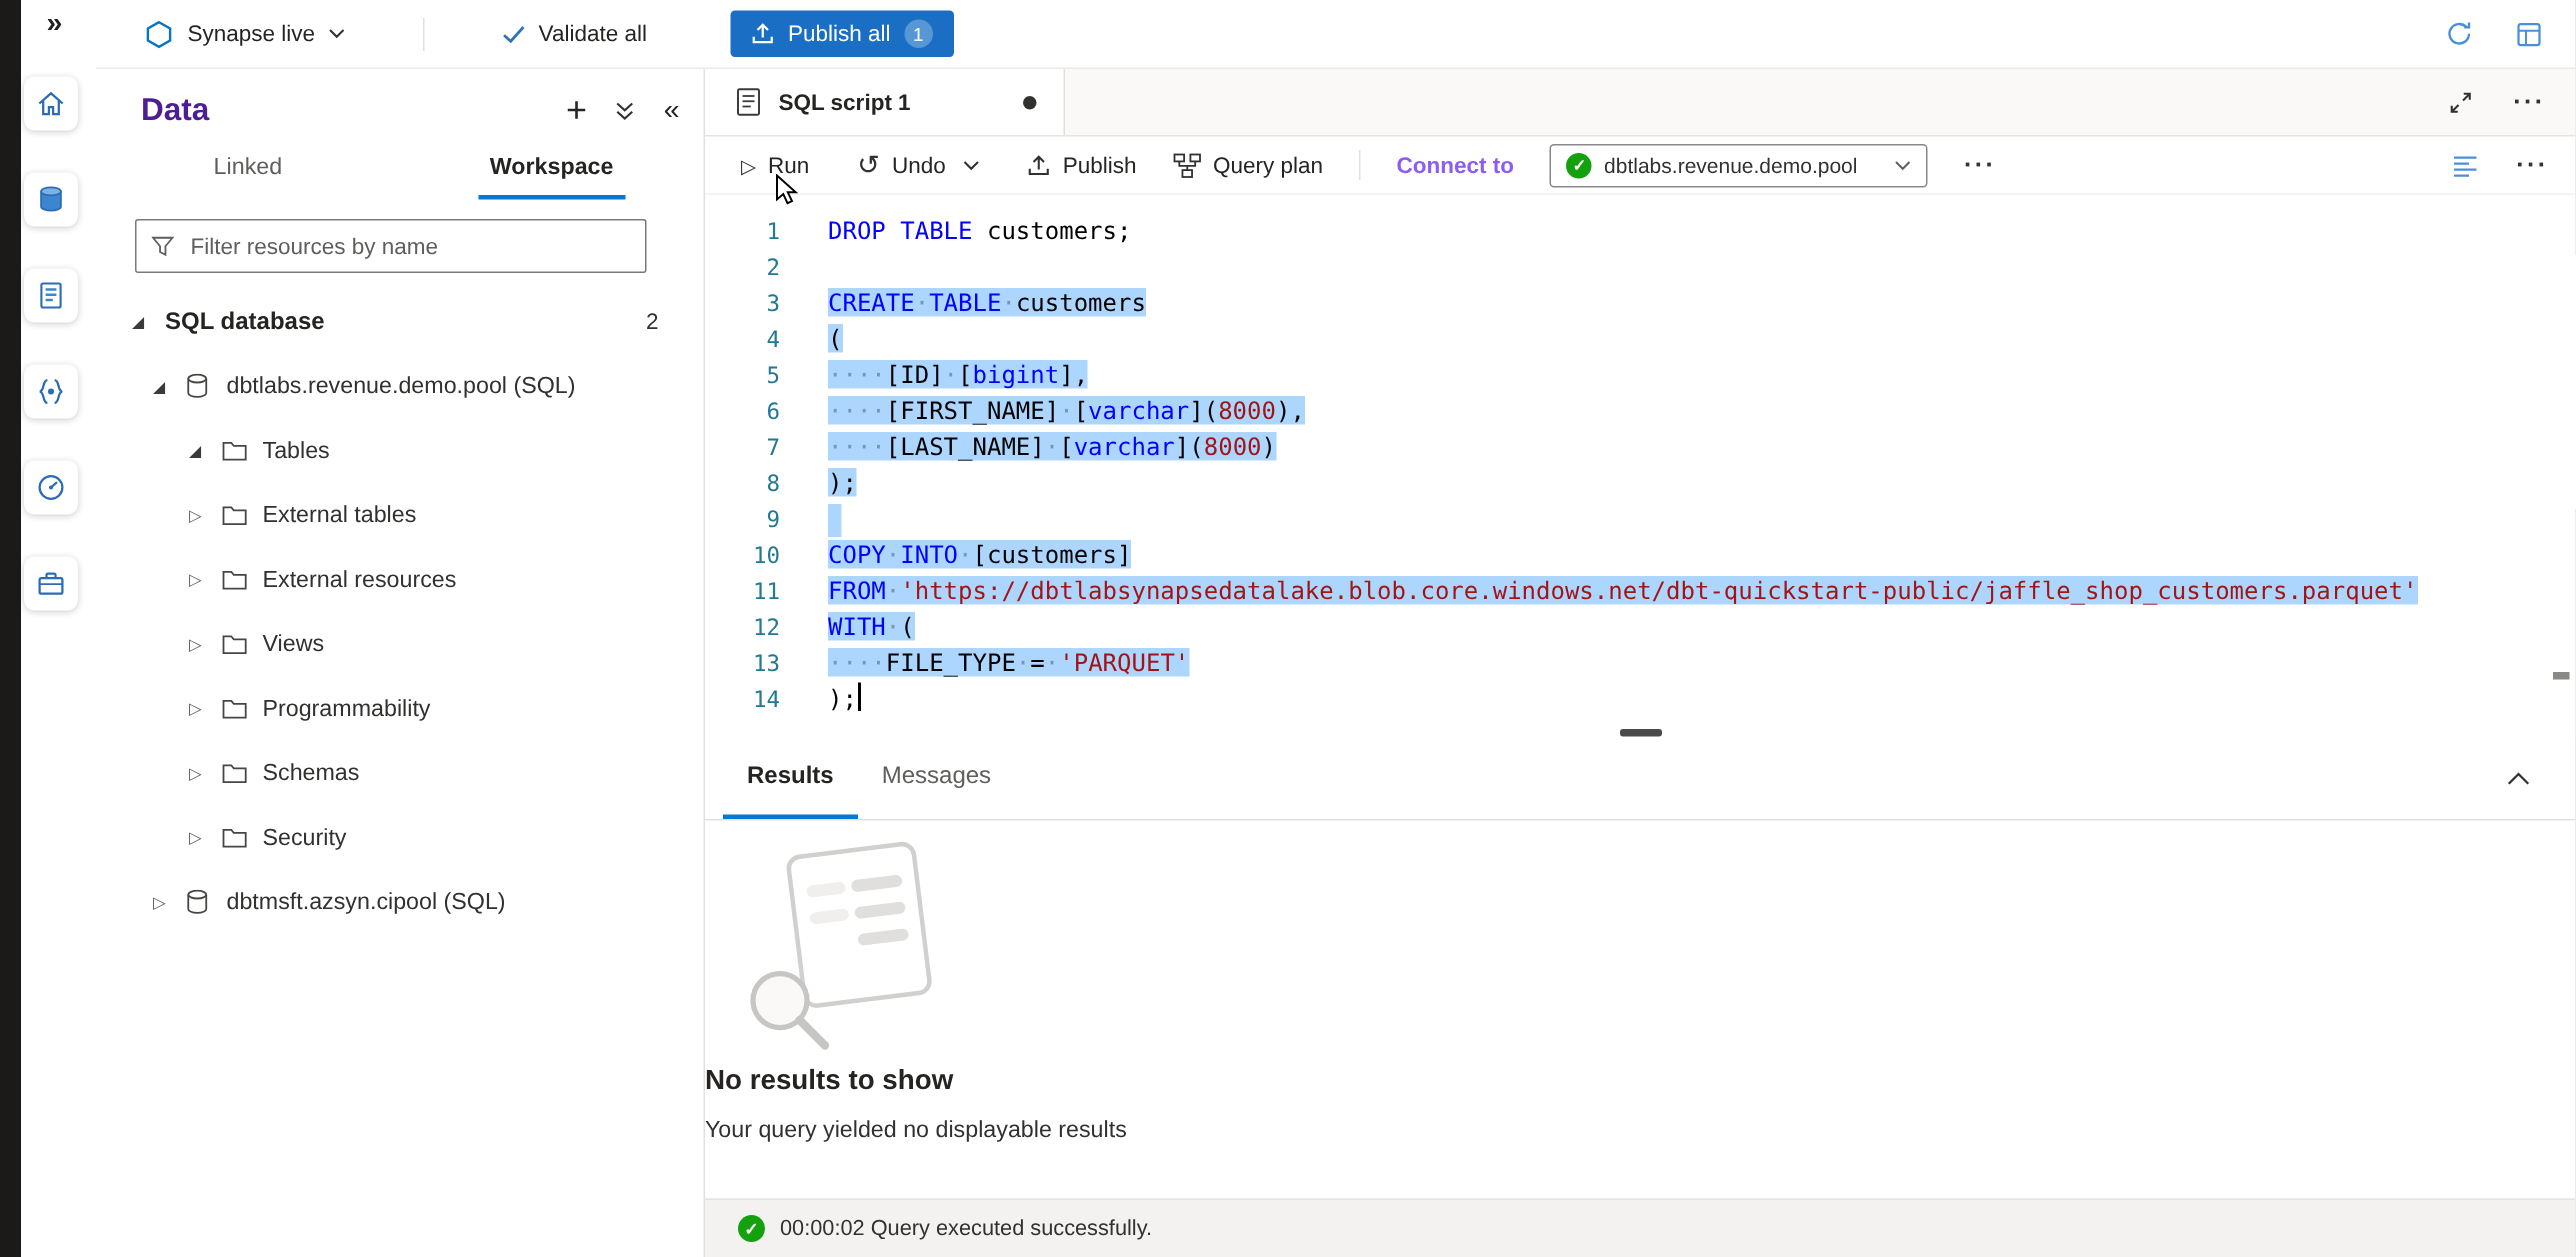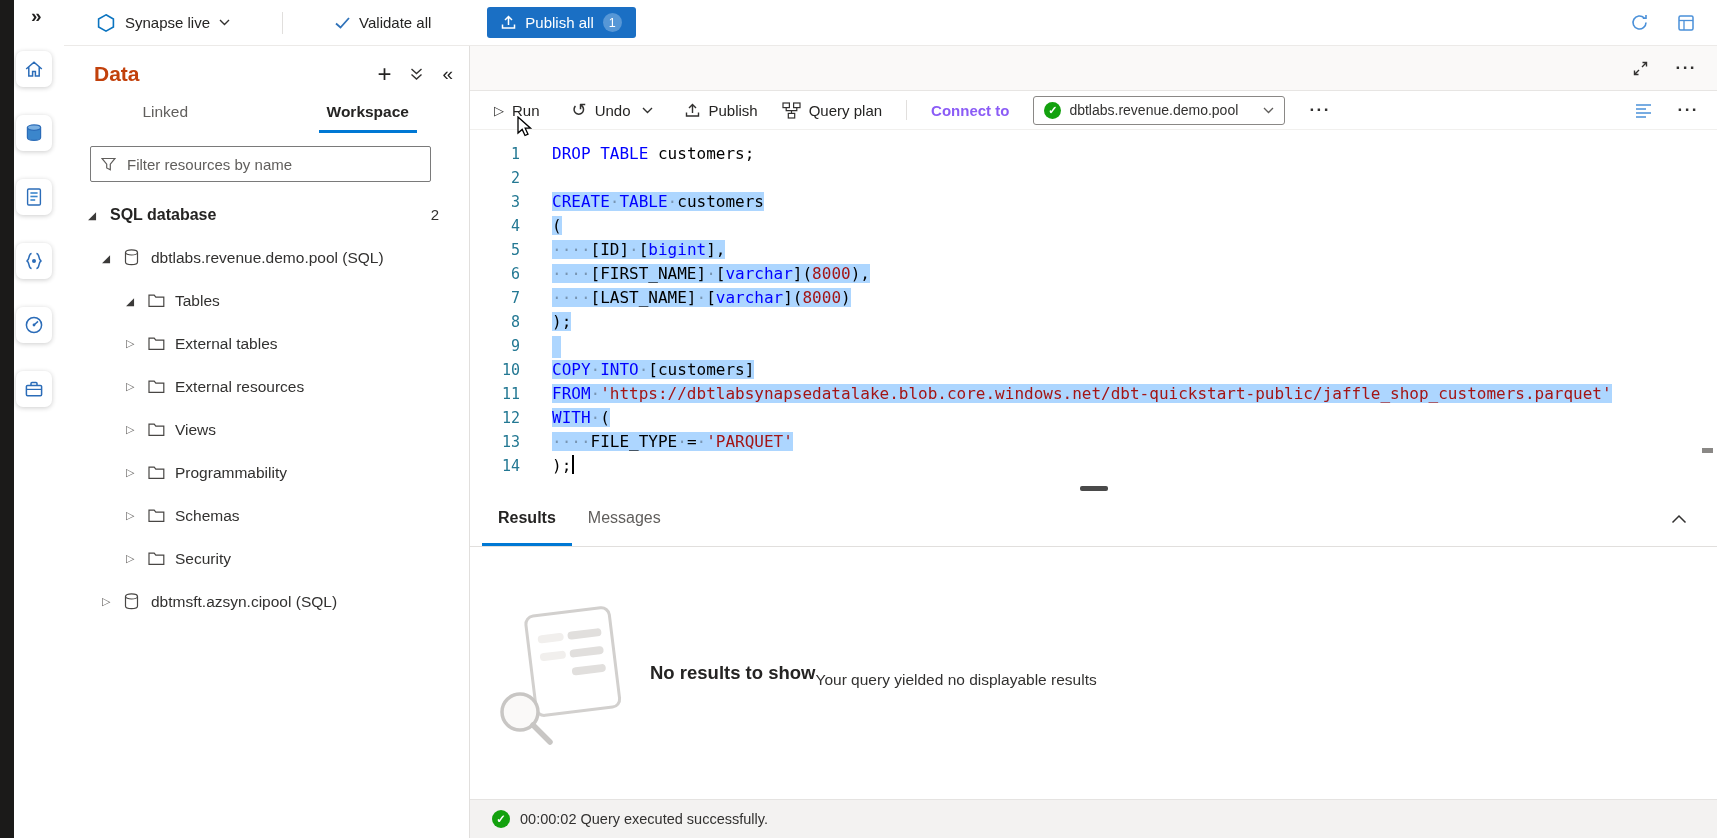--- a/index.html
+++ b/index.html
@@ -26,21 +26,21 @@
                font-family:inherit;cursor:pointer;}
   .badge{width:19px;height:19px;border-radius:50%;background:#5797d6;color:#fff;font-size:12.5px;
          display:flex;align-items:center;justify-content:center;}
   .tb-right{margin-left:auto;display:flex;align-items:center;gap:28px;padding-right:22px;}
   .tb-icon-btn{cursor:pointer;}
 
   
   .sidebar{position:absolute;left:64px;top:46px;width:406px;bottom:0;background:#fff;
            border-right:1px solid #e1dfdd;box-sizing:border-box;}
   .sb-header{display:flex;align-items:center;padding:16px 16px 0 30px;}
-  .sb-title{font-size:21px;font-weight:600;color:#c2410c;}
+  .sb-title{font-size:21px;font-weight:600;color:#4c1d95;}
   .sb-actions{margin-left:auto;display:flex;align-items:center;gap:19px;color:#323130;}
   .sb-actions .plus{font-size:24px;font-weight:300;line-height:1;cursor:pointer;color:#252423;}
   .sb-actions .laquo{font-size:19px;cursor:pointer;color:#252423;}
   .sb-tabs{display:flex;margin-top:8px;}
   .sb-tab{flex:1;text-align:center;font-size:15.5px;color:#605e5c;padding:9px 0 0;cursor:pointer;}
   .sb-tab span{display:inline-block;padding:0 8px 9px;border-bottom:3px solid transparent;}
   .sb-tab.active{color:#252423;font-weight:600;}
   .sb-tab.active span{border-color:#0078d4;}
   .filter-box{margin:13px 38px 0 26px;height:34px;border:1px solid #7a7a7a;border-radius:2px;
               display:flex;align-items:center;padding:0 10px;gap:9px;background:#fff;}
@@ -92,21 +92,21 @@
   .ruler-mark{position:absolute;right:4px;top:318px;width:11px;height:5px;background:#8a8886;}
   .pane-handle{position:absolute;top:440px;left:50%;margin-left:-14px;width:28px;height:5px;border-radius:2px;
                background:#4a4a4a;z-index:4;cursor:row-resize;}
 
   
   .results-header{flex:0 0 54px;display:flex;align-items:stretch;border-bottom:1px solid #e1dfdd;padding-left:12px;}
   .r-tab{display:flex;align-items:center;padding:0 16px;font-size:16px;color:#605e5c;
          border-bottom:3px solid transparent;cursor:pointer;}
   .r-tab.active{color:#252423;font-weight:600;border-color:#0078d4;}
   .collapse-up{margin-left:auto;display:flex;align-items:center;padding-right:30px;cursor:pointer;}
-  .results-body{flex:1;display:flex;align-items:center;overflow:hidden;}
+  .results-body{flex:1;display:flex;flex-direction:column;align-items:flex-start;overflow:hidden;}
   .illus{margin-top:10px;}
   .empty-title{font-size:18.5px;font-weight:700;color:#252423;margin-top:0px;}
   .empty-sub{font-size:15.5px;color:#323130;margin-top:14px;}
   .statusbar{flex:0 0 38px;background:#f3f2f1;border-top:1px solid #e5e3e1;display:flex;align-items:center;
              gap:10px;padding-left:22px;font-size:14.5px;color:#323130;}
   .scheck{width:18px;height:18px;border-radius:50%;background:#13a10e;color:#fff;font-size:11.5px;font-weight:700;
           display:flex;align-items:center;justify-content:center;}
 
   .mouse-cursor{position:absolute;left:516px;top:116px;z-index:40;pointer-events:none;}
 </style>
@@ -313,20 +313,30 @@
             </svg>
           </span>
           <span class="tree-label">dbtmsft.azsyn.cipool (SQL)</span>
         </div>
       </div>
   </div>
 
   <div class="main">
 
     <div class="tabstrip">
+      <div class="doc-tab">
+        <svg width="18" height="20" viewBox="0 0 18 20">
+            <rect x="2" y="1.5" width="14" height="17" rx="1" fill="none" stroke="#3b3a39" stroke-width="1.3"></rect>
+            <line x1="5" y1="6" x2="13" y2="6" stroke="#3b3a39" stroke-width="1.2"></line>
+            <line x1="5" y1="9.5" x2="13" y2="9.5" stroke="#3b3a39" stroke-width="1.2"></line>
+            <line x1="5" y1="13" x2="10.5" y2="13" stroke="#3b3a39" stroke-width="1.2"></line>
+          </svg>
+        <span class="title">SQL script 1</span>
+        <span class="dot"></span>
+      </div>
       <div class="strip-actions">
         <span>
           <svg width="15" height="15" viewBox="0 0 15 15">
               <path d="M9 6 L13.5 1.5 M9.5 1.5 H13.5 V5.5 M6 9 L1.5 13.5 M1.5 9.5 V13.5 H5.5" fill="none" stroke="#323130" stroke-width="1.4"></path>
             </svg>
         </span>
         <span class="t-dots">···</span>
       </div>
     </div>
 

